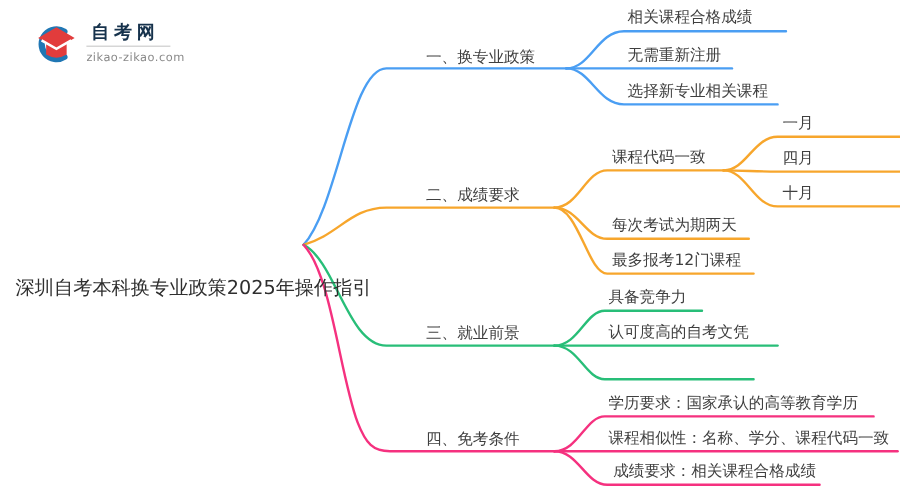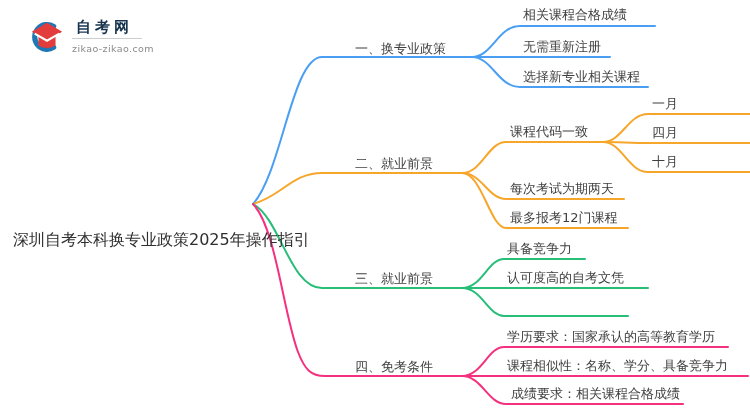--- a/index.html
+++ b/index.html
@@ -71,30 +71,30 @@
     </div>
   </div>
 
   <div class="node root" style="left:13px;top:195px">深圳自考本科换专业政策2025年操作指引</div>
 
   <div class="node" style="left:355px;top:41px">一、换专业政策</div>
   <div class="node" style="left:523px;top:7px">相关课程合格成绩</div>
   <div class="node" style="left:523px;top:39px">无需重新注册</div>
   <div class="node" style="left:523px;top:69px">选择新专业相关课程</div>
 
-  <div class="node" style="left:355px;top:156px">二、就业前景</div>
+  <div class="node" style="left:355px;top:156px">二、成绩要求</div>
   <div class="node" style="left:510px;top:124px">课程代码一致</div>
   <div class="node" style="left:652px;top:96px">一月</div>
   <div class="node" style="left:652px;top:125px">四月</div>
   <div class="node" style="left:652px;top:154px">十月</div>
   <div class="node" style="left:510px;top:181px">每次考试为期两天</div>
   <div class="node" style="left:510px;top:210px">最多报考12门课程</div>
 
   <div class="node" style="left:355px;top:271px">三、就业前景</div>
   <div class="node" style="left:507px;top:241px">具备竞争力</div>
   <div class="node" style="left:507px;top:270px">认可度高的自考文凭</div>
 
   <div class="node" style="left:355px;top:359px">四、免考条件</div>
   <div class="node" style="left:507px;top:329px">学历要求：国家承认的高等教育学历</div>
-  <div class="node" style="left:507px;top:358px">课程相似性：名称、学分、具备竞争力</div>
+  <div class="node" style="left:507px;top:358px">课程相似性：名称、学分、课程代码一致</div>
   <div class="node" style="left:511px;top:386px">成绩要求：相关课程合格成绩</div>
 
 </div>
 
 </body></html>

